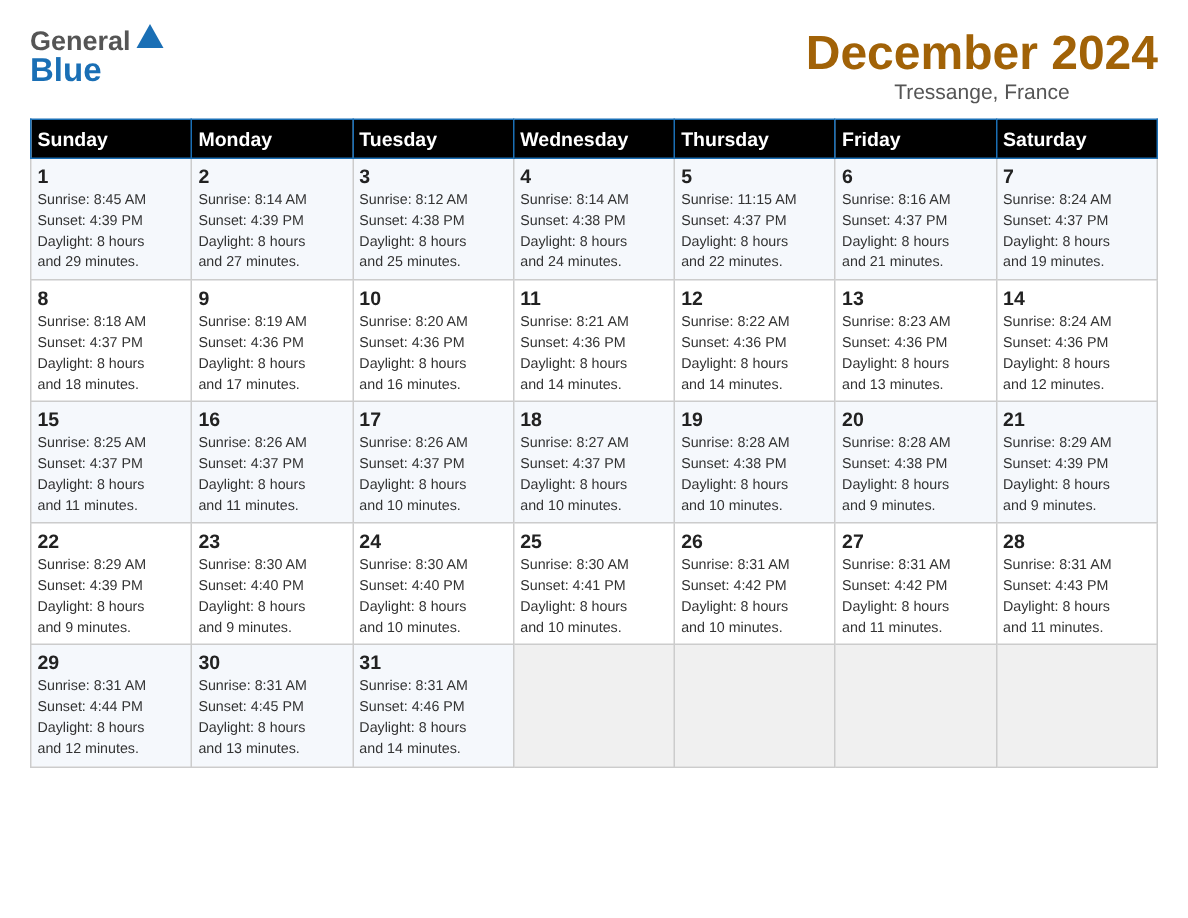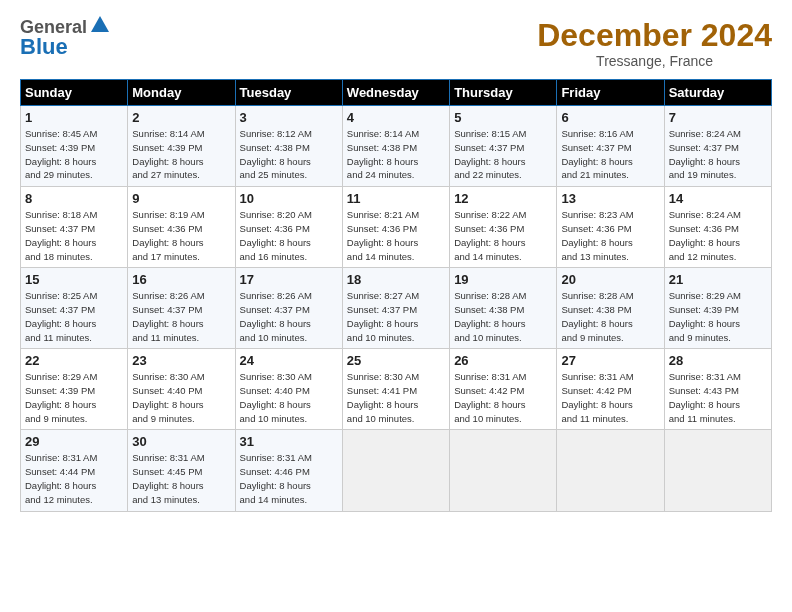--- a/index.html
+++ b/index.html
@@ -153,21 +153,21 @@
         <span class="day-detail">Daylight: 8 hours<br>and 25 minutes.</span>
       </td>
           <td>
         <span class="day-num">4</span>
         <span class="day-detail">Sunrise: 8:14 AM</span><br>
         <span class="day-detail">Sunset: 4:38 PM</span><br>
         <span class="day-detail">Daylight: 8 hours<br>and 24 minutes.</span>
       </td>
           <td>
         <span class="day-num">5</span>
-        <span class="day-detail">Sunrise: 8:15 AM</span><br>
+        <span class="day-detail">Sunrise: 11:15 AM</span><br>
         <span class="day-detail">Sunset: 4:37 PM</span><br>
         <span class="day-detail">Daylight: 8 hours<br>and 22 minutes.</span>
       </td>
           <td>
         <span class="day-num">6</span>
         <span class="day-detail">Sunrise: 8:16 AM</span><br>
         <span class="day-detail">Sunset: 4:37 PM</span><br>
         <span class="day-detail">Daylight: 8 hours<br>and 21 minutes.</span>
       </td>
           <td>

